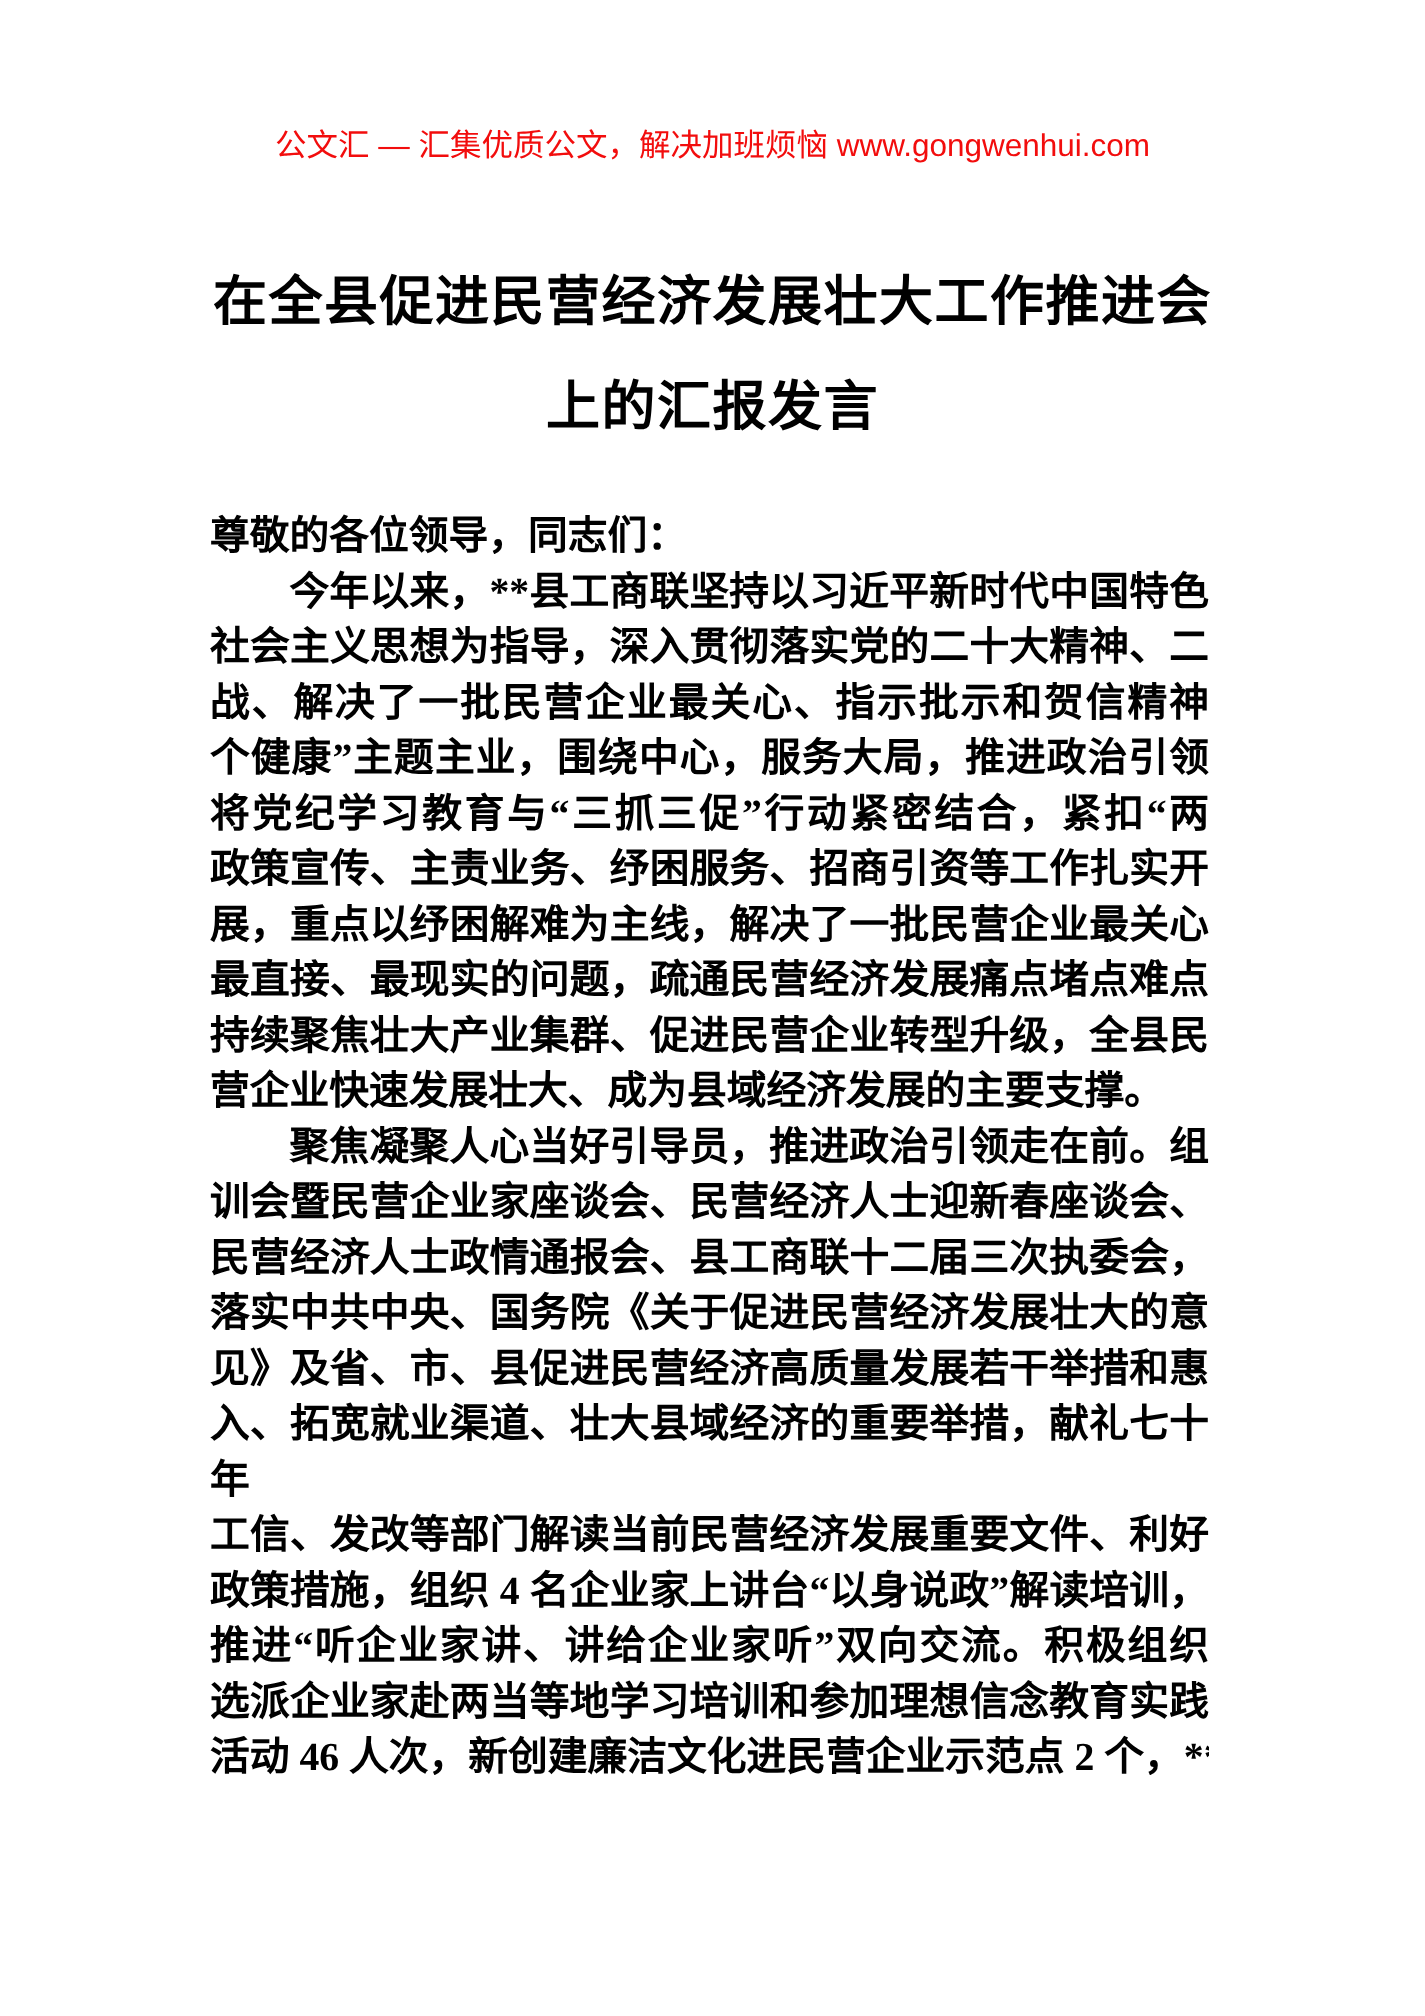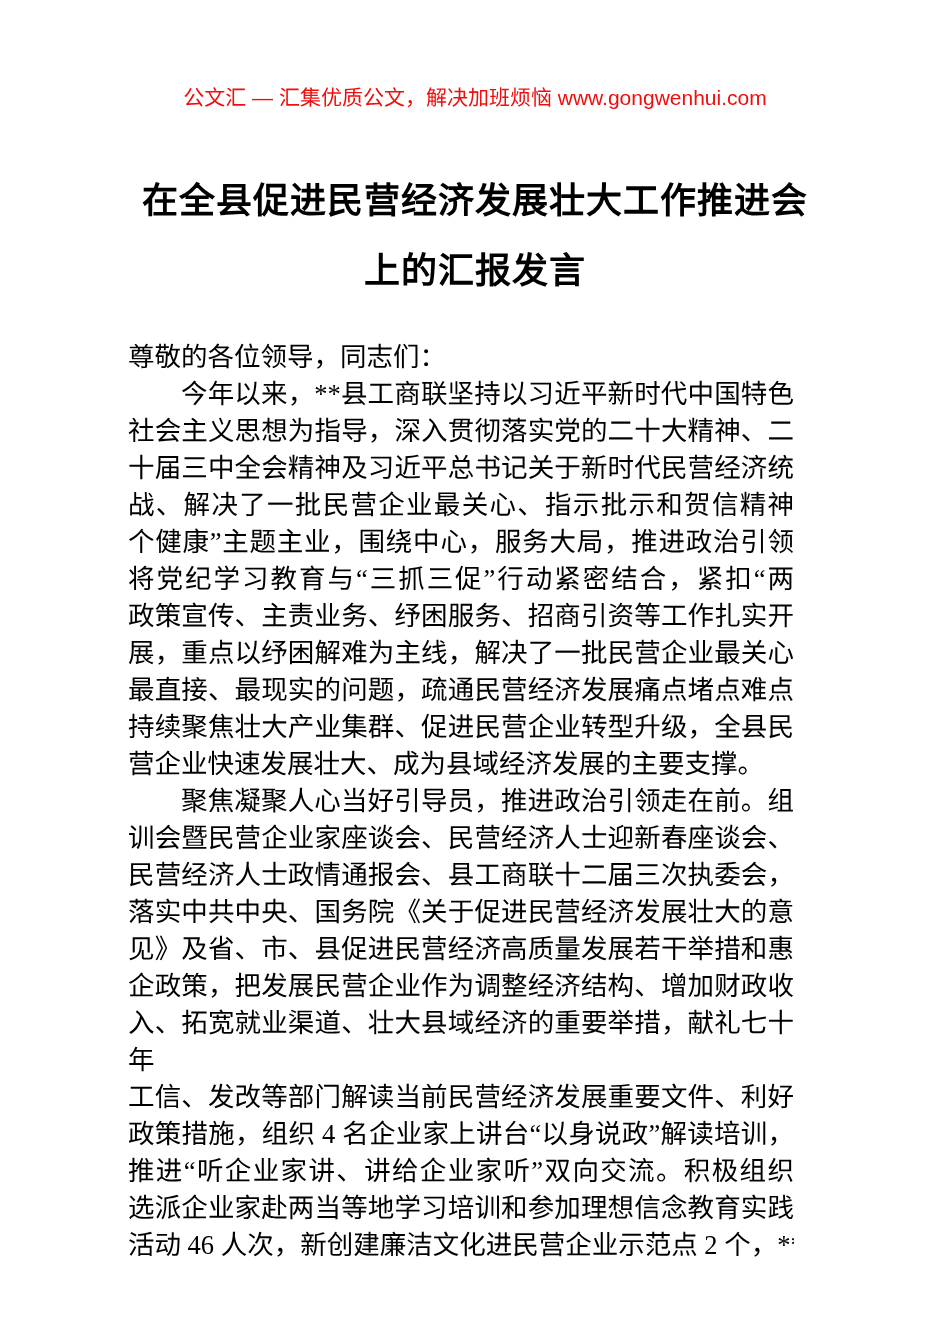--- a/index.html
+++ b/index.html
@@ -35,26 +35,26 @@
     text-align: center;
     font-family: "Liberation Sans", "DejaVu Sans", sans-serif;
     font-size: 36px;
     line-height: 70px;
     font-weight: 700;
     letter-spacing: 1px;
   }
   .doc-body {
     position: absolute;
     top: 339px;
-    left: 128px;
+    left: 140px;
     width: 666px;
     font-family: "Liberation Serif", "DejaVu Serif", serif;
     font-size: 26.5px;
     line-height: 37px;
-    font-weight: 400;
+    font-weight: 700;
   }
   .para { margin: 0; }
   .line {
     text-align: justify;
     overflow: hidden;
     white-space: nowrap;
   }
   .line.fill {
     white-space: normal;
     text-align-last: justify;
@@ -74,37 +74,35 @@
     <div>上的汇报发言</div>
   </div>
 
   <div class="doc-body" style="color: rgb(0, 0, 0);">
       <div class="para">
         <div class="line">尊敬的各位领导，同志们：</div>
       </div>
       <div class="para">
         <div class="line fill indent">今年以来，**县工商联坚持以习近平新时代中国特色</div>
         <div class="line fill">社会主义思想为指导，深入贯彻落实党的二十大精神、二</div>
-        <div class="line fill">十届三中全会精神及习近平总书记关于新时代民营经济统</div>
         <div class="line fill">战、解决了一批民营企业最关心、指示批示和贺信精神</div>
         <div class="line fill">个健康”主题主业，围绕中心，服务大局，推进政治引领</div>
         <div class="line fill">将党纪学习教育与“三抓三促”行动紧密结合，紧扣“两</div>
         <div class="line fill">政策宣传、主责业务、纾困服务、招商引资等工作扎实开</div>
         <div class="line fill">展，重点以纾困解难为主线，解决了一批民营企业最关心</div>
         <div class="line fill">最直接、最现实的问题，疏通民营经济发展痛点堵点难点</div>
         <div class="line fill">持续聚焦壮大产业集群、促进民营企业转型升级，全县民</div>
         <div class="line">营企业快速发展壮大、成为县域经济发展的主要支撑。</div>
       </div>
       <div class="para">
         <div class="line fill indent">聚焦凝聚人心当好引导员，推进政治引领走在前。组</div>
         <div class="line fill">训会暨民营企业家座谈会、民营经济人士迎新春座谈会、</div>
         <div class="line fill">民营经济人士政情通报会、县工商联十二届三次执委会，</div>
         <div class="line fill">落实中共中央、国务院《关于促进民营经济发展壮大的意</div>
         <div class="line fill">见》及省、市、县促进民营经济高质量发展若干举措和惠</div>
-        <div class="line fill">企政策，把发展民营企业作为调整经济结构、增加财政收</div>
         <div class="line fill">入、拓宽就业渠道、壮大县域经济的重要举措，献礼七十年</div>
         <div class="line fill">工信、发改等部门解读当前民营经济发展重要文件、利好</div>
         <div class="line fill">政策措施，组织 4 名企业家上讲台“以身说政”解读培训，</div>
         <div class="line fill">推进“听企业家讲、讲给企业家听”双向交流。积极组织</div>
         <div class="line fill">选派企业家赴两当等地学习培训和参加理想信念教育实践</div>
         <div class="line">活动 46 人次，新创建廉洁文化进民营企业示范点 2 个，**</div>
       </div>
     </div>
 </div>
 

